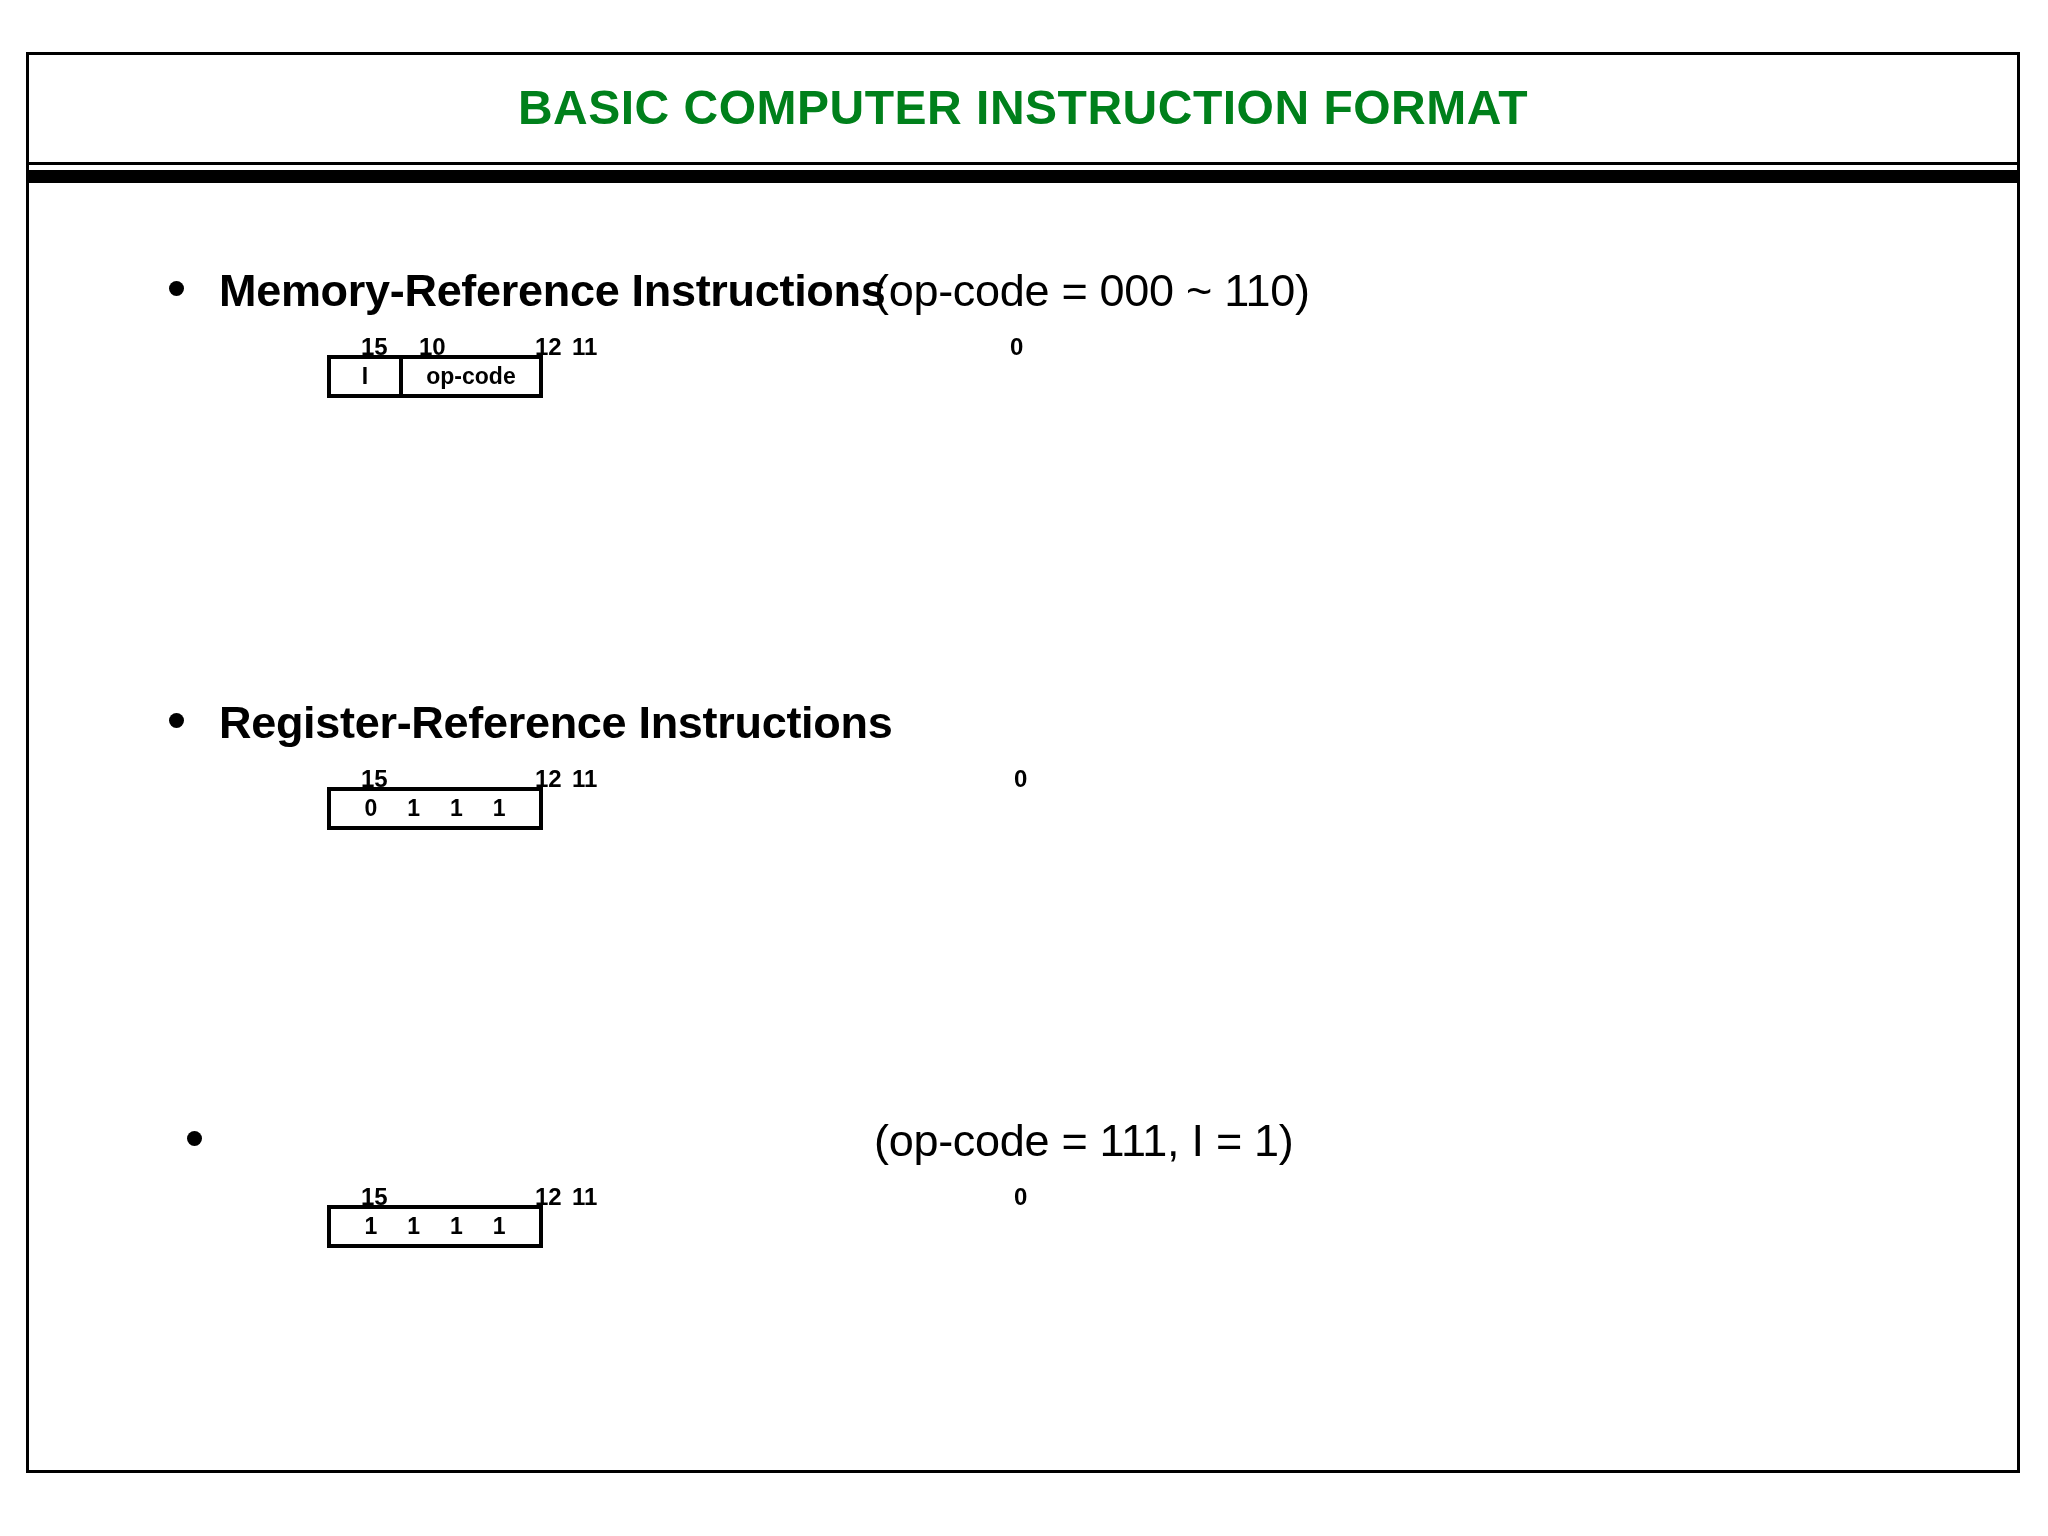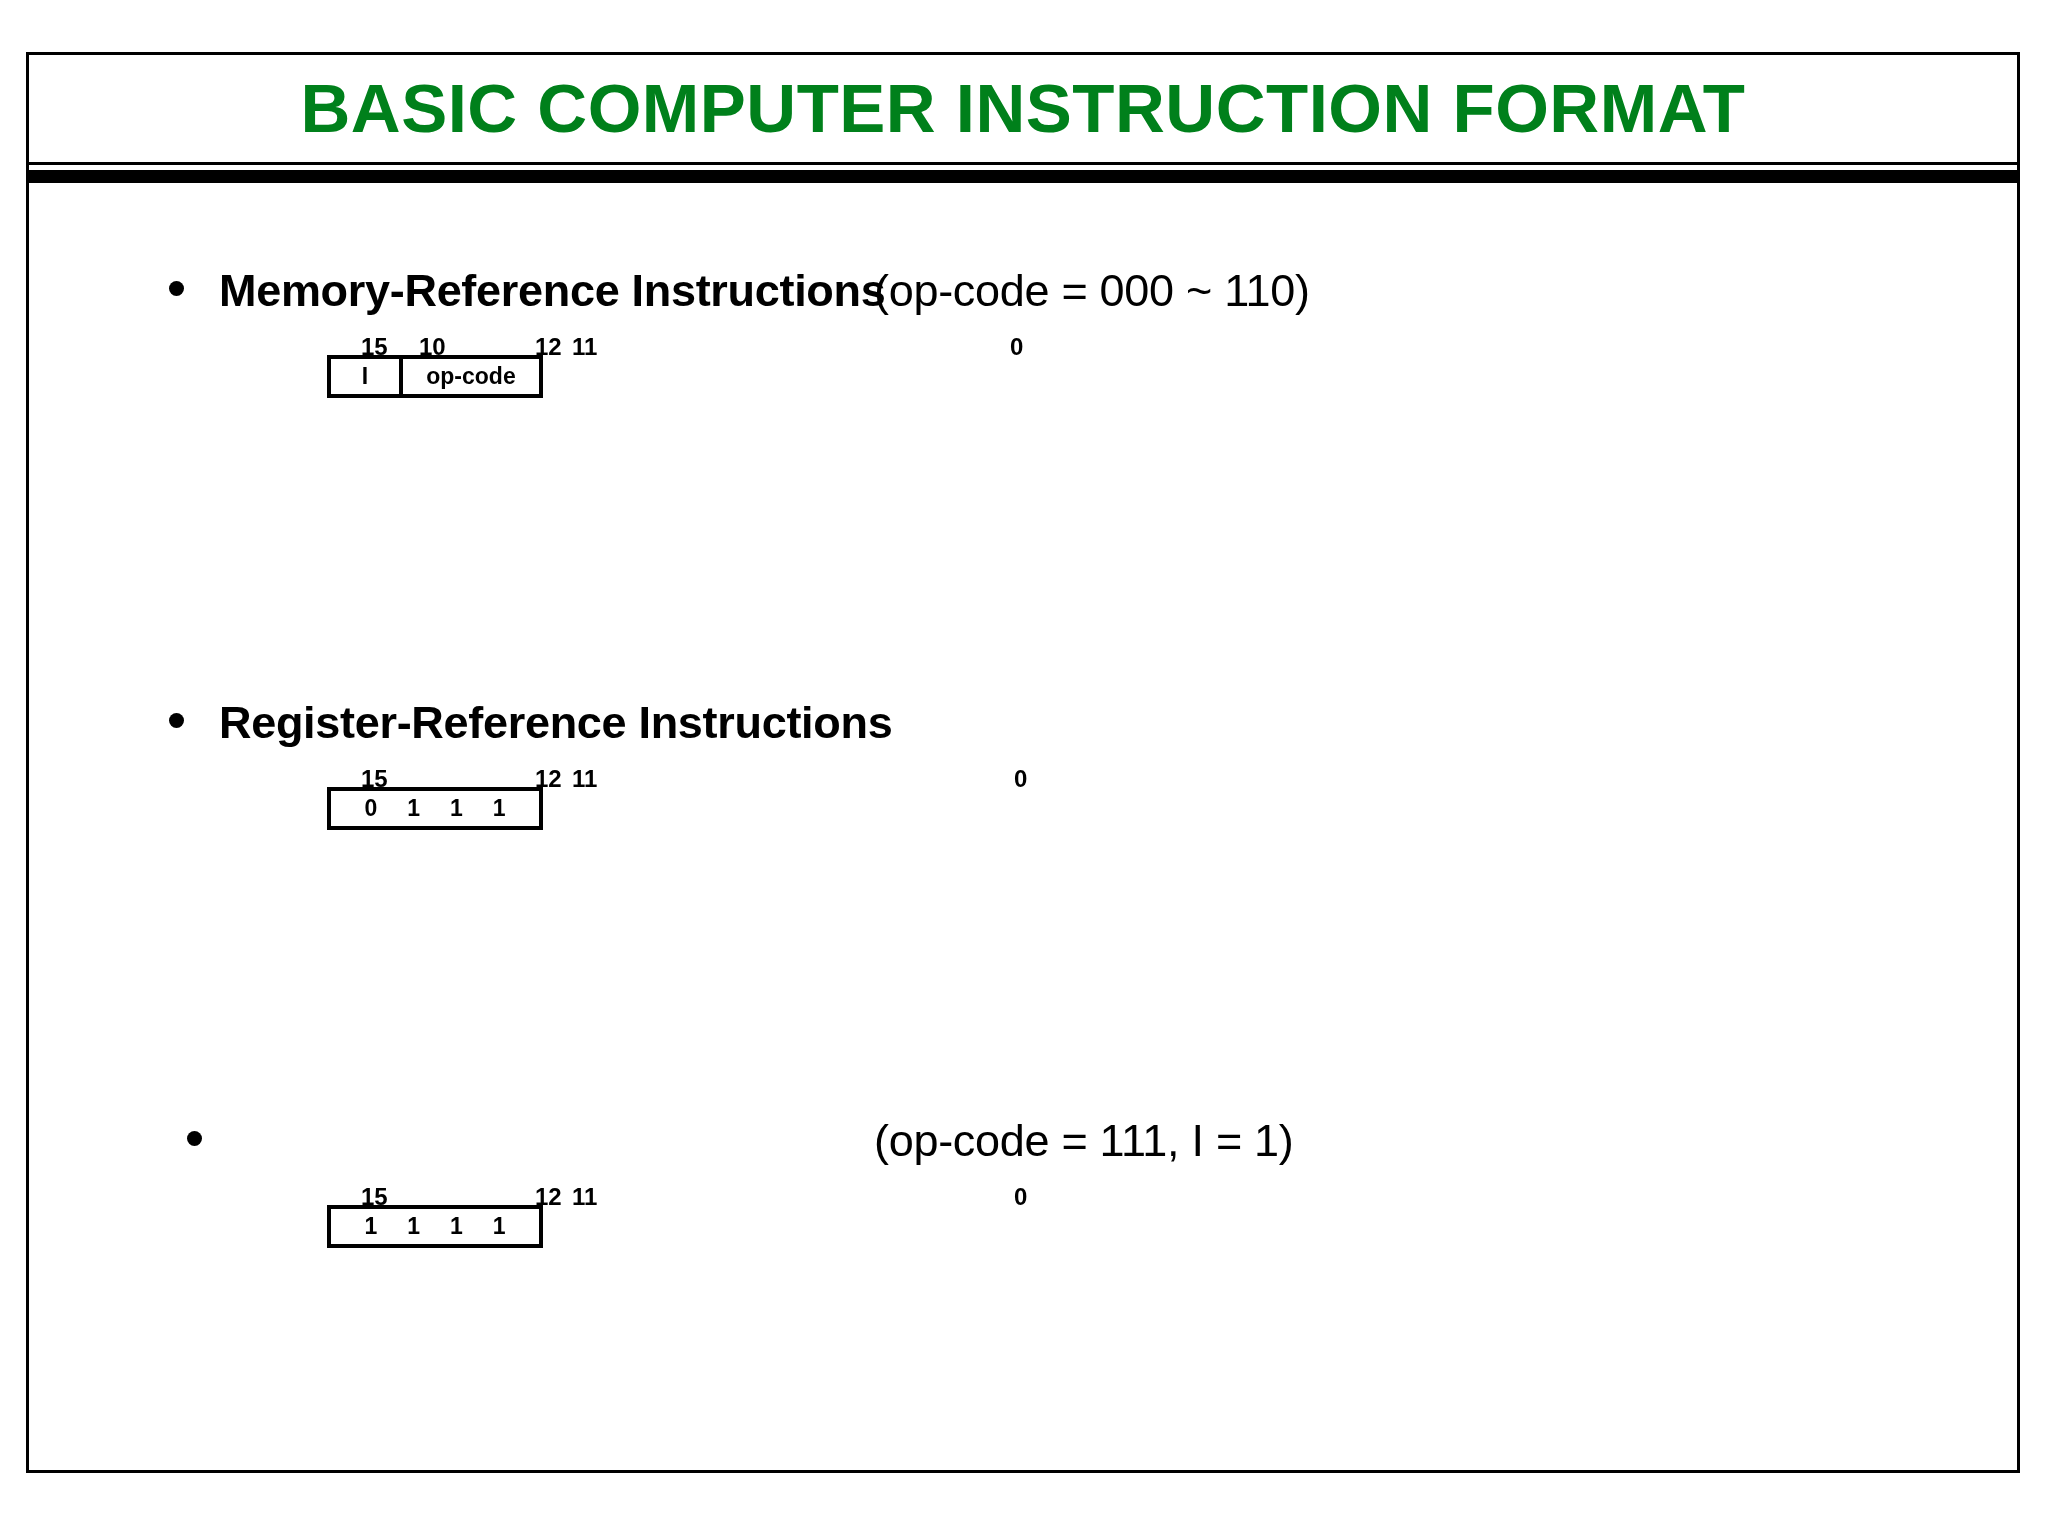--- a/index.html
+++ b/index.html
@@ -33,21 +33,21 @@
     top: 0;
     width: 100%;
     height: 106px;
     display: flex;
     align-items: center;
     justify-content: center;
     box-sizing: border-box;
   }
   .slide-title {
     color: #00801b;
-    font-size: 69px;
+    font-size: 48px;
     font-weight: bold;
     letter-spacing: 0.5px;
     line-height: 1;
     white-space: nowrap;
     font-family: "Liberation Sans", sans-serif;
   }
   .rule-thin {
     position: absolute;
     left: 0;
     top: 107px;

